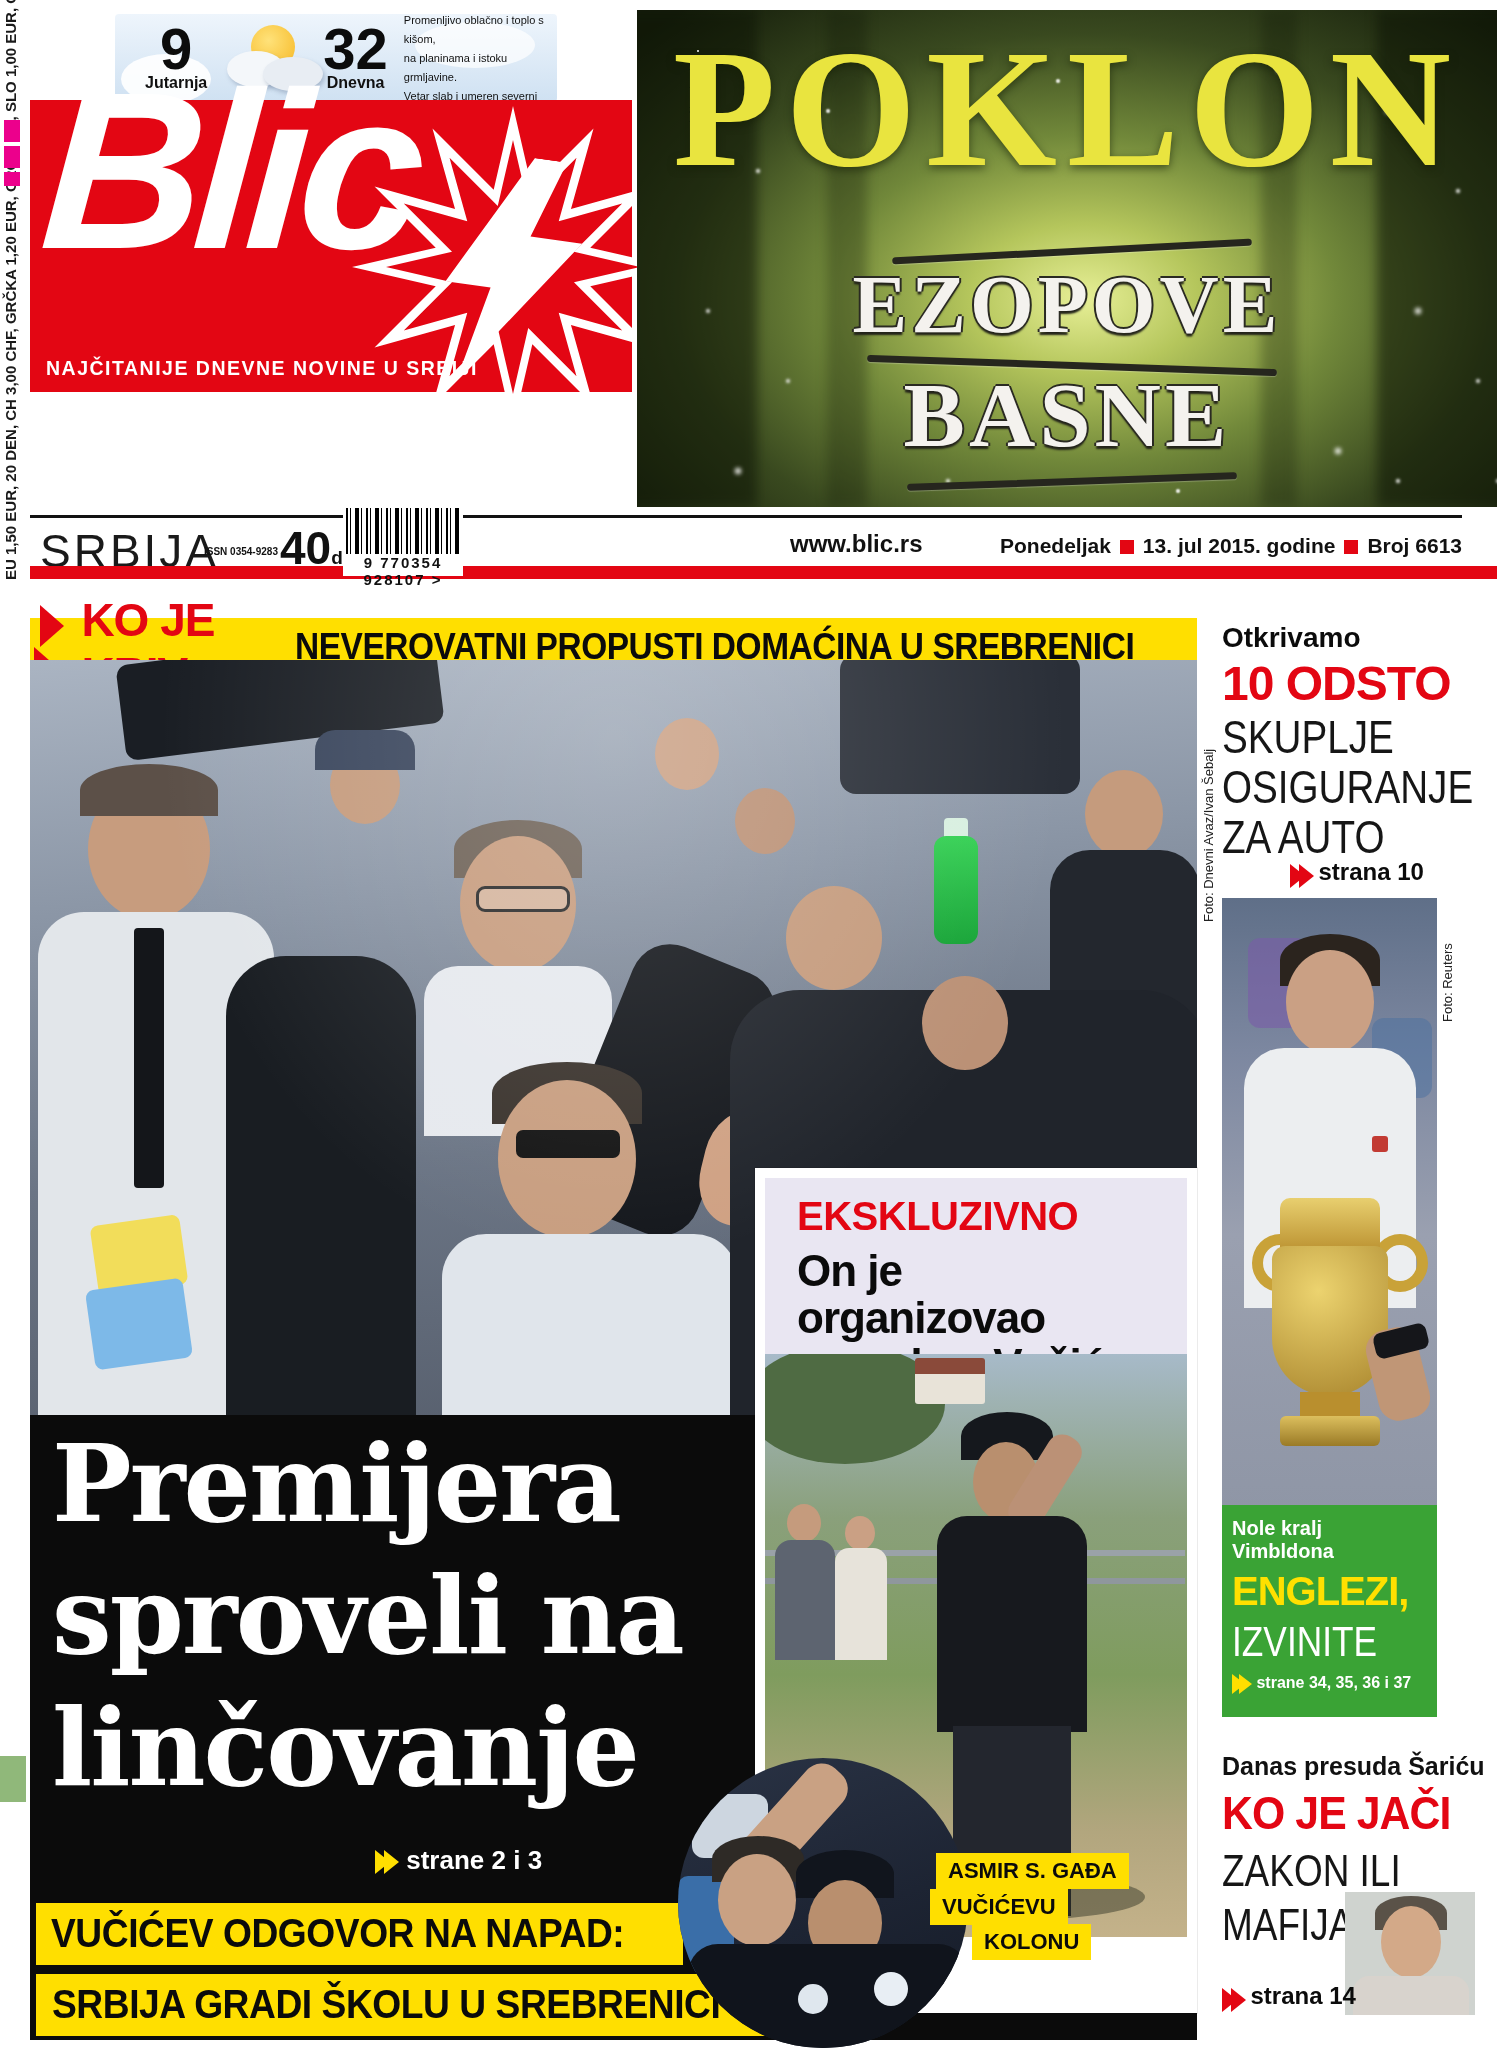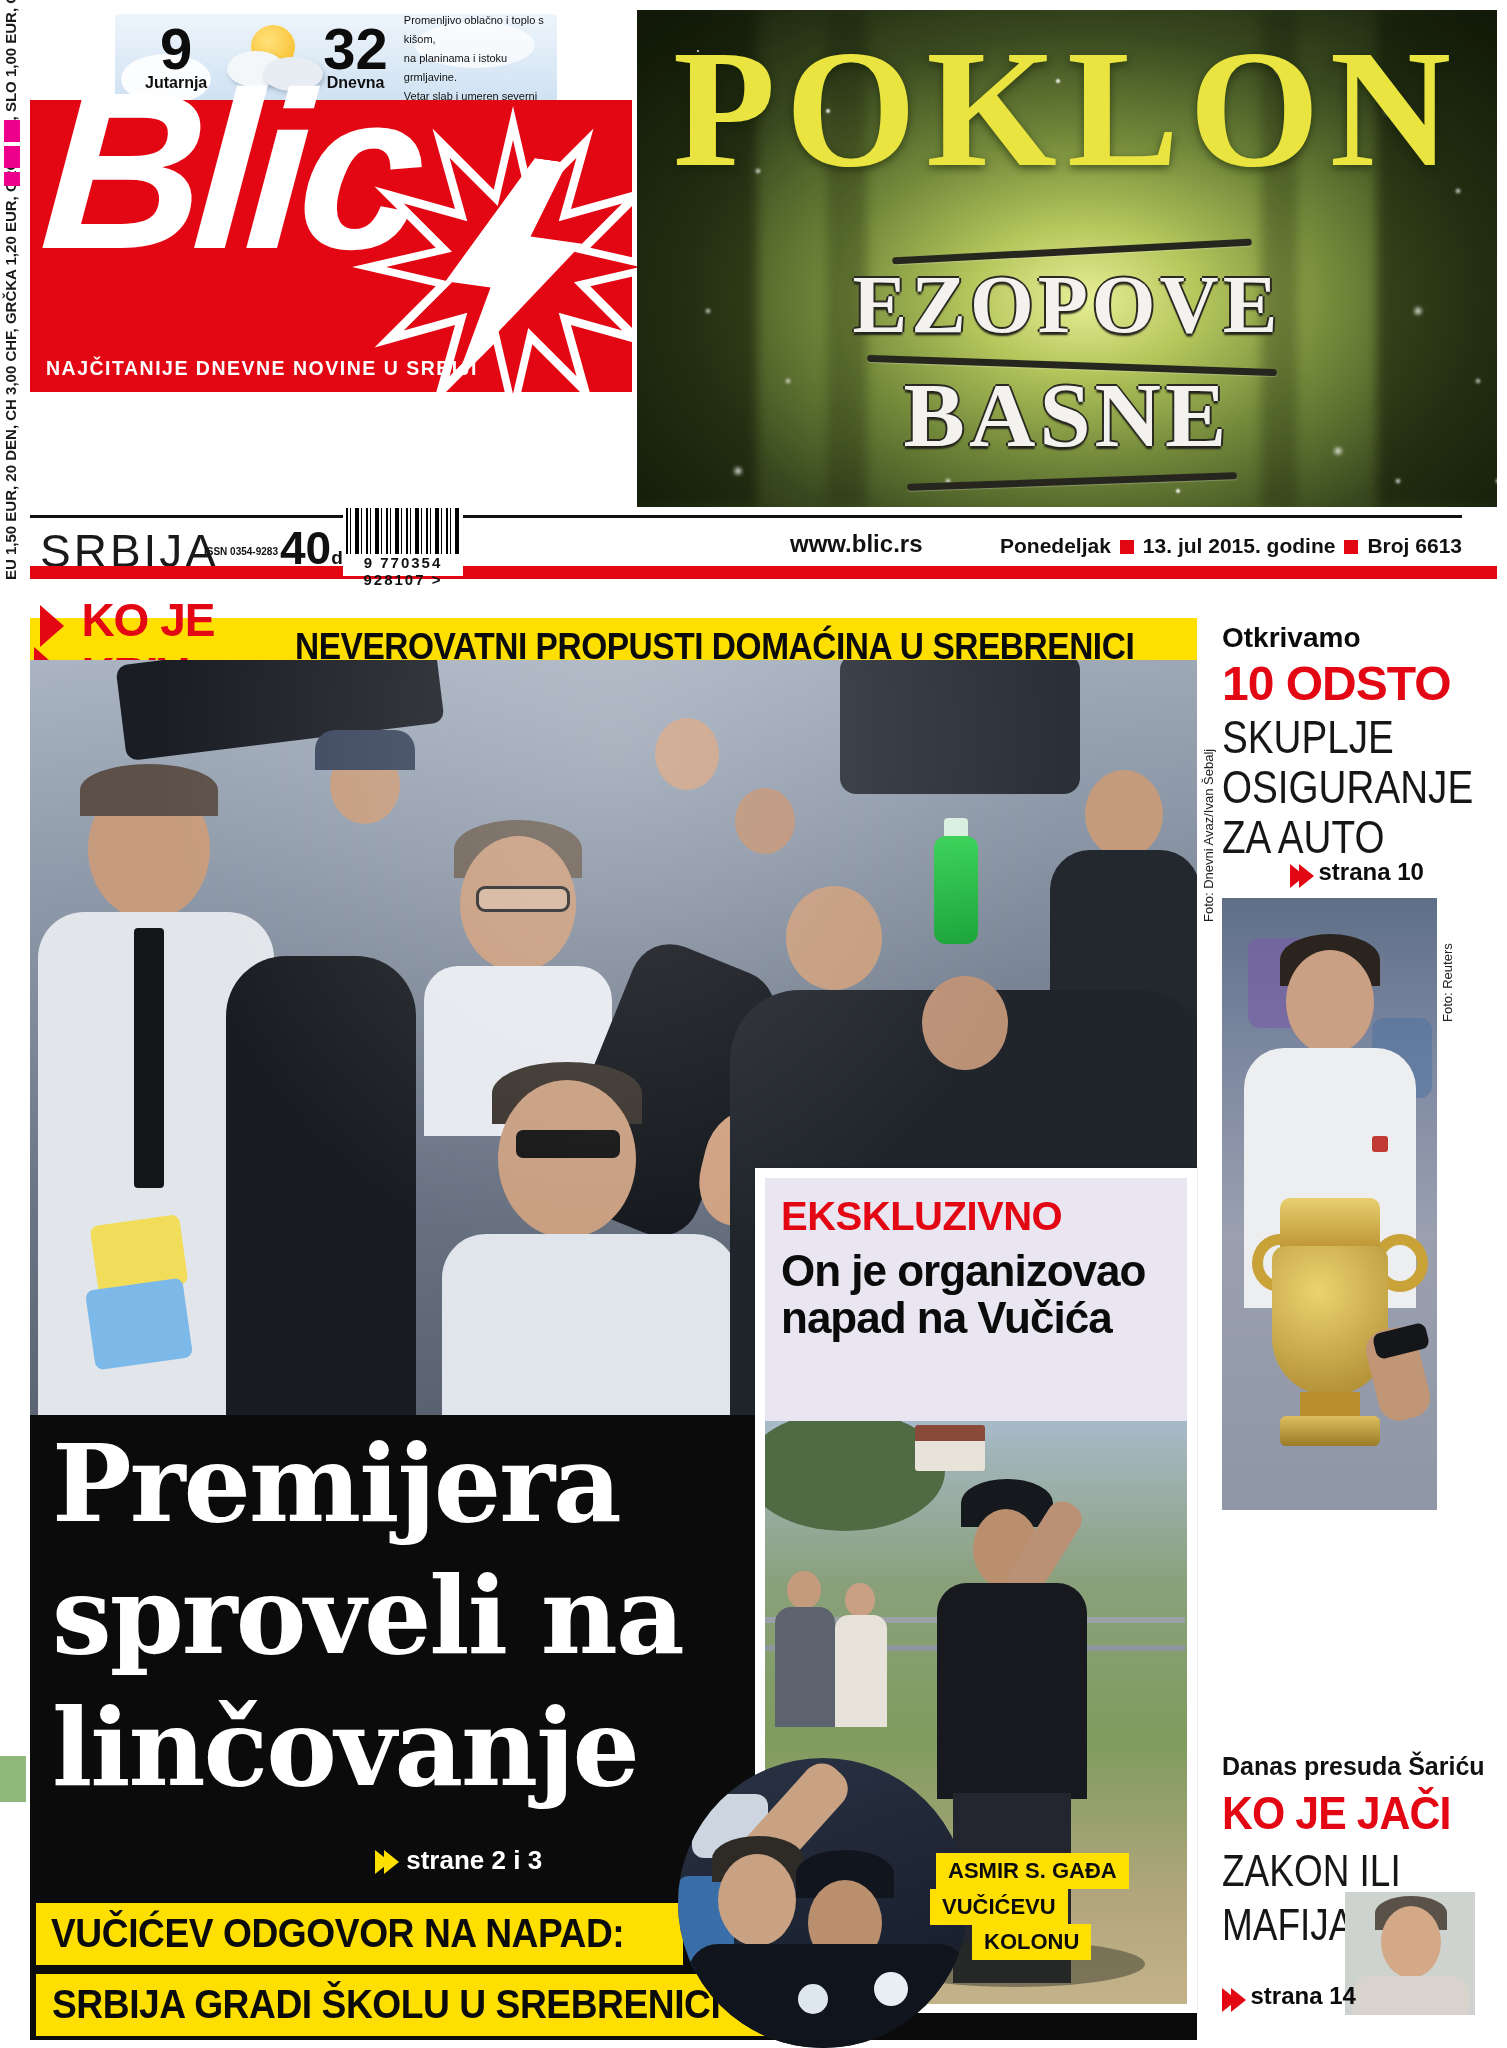--- a/index.html
+++ b/index.html
@@ -67,21 +67,21 @@
   .rc-line{font-weight:400;font-size:46px;line-height:50px;color:#161616;}
   .pagelink{font-weight:900;font-size:24px;color:#0b0b0b;}
   
   .ph{position:absolute;}
   #main-photo{left:30px;top:660px;width:1167px;height:757px;overflow:hidden;
      background:linear-gradient(175deg,#aab4c2 0%,#8b96a6 30%,#6b7585 62%,#555d6b 100%);}
   #tennis-photo{left:1222px;top:898px;width:215px;height:612px;overflow:hidden;
      background:linear-gradient(180deg,#5f6f88 0%,#7c87a0 25%,#9aa0b0 55%,#8f96a6 100%);}
   #asmir-frame{left:755px;top:1168px;width:442px;height:845px;background:#fff;box-sizing:border-box;
      padding:10px;z-index:6;box-shadow:0 0 0 1px rgba(0,0,0,.08);}
-  #exclusive-box{background:#e9e6f2;padding:16px 16px 14px;box-sizing:border-box;height:243px;}
+  #exclusive-box{background:#e9e6f2;padding:16px 32px 14px;box-sizing:border-box;height:176px;}
   #exclusive-box .kick{color:#e30613;font-weight:900;font-size:40px;letter-spacing:-.5px;}
   #exclusive-box .hl{color:#0b0b0b;font-weight:900;font-size:44px;line-height:47px;letter-spacing:-1px;}
   #asmir-photo{position:relative;width:100%;height:583px;overflow:hidden;
      background:linear-gradient(180deg,#a7bac9 0%,#8aa07b 28%,#7f9c5e 55%,#b2a67e 82%,#c4b28a 100%);}
   .chip{position:absolute;background:#ffdf00;color:#0b0b0b;font-weight:900;font-size:22px;
      padding:5px 12px;z-index:9;white-space:nowrap;}
   #circle-inset{left:678px;top:1758px;width:290px;height:290px;border-radius:50%;overflow:hidden;z-index:8;
      background:linear-gradient(160deg,#2a3345 0%,#1d2433 55%,#141a26 100%);}
   
   #story-box{left:30px;top:1415px;width:1167px;height:625px;background:#0b0b0b;z-index:4;}
@@ -241,20 +241,29 @@
     <div class="ph" style="left:30px;top:336px;width:34px;height:36px;border:11px solid #c9a238;border-radius:50%;background:transparent;"></div>
     <div class="ph" style="left:150px;top:336px;width:34px;height:36px;border:11px solid #c9a238;border-radius:50%;background:transparent;"></div>
     <div class="ph" style="left:58px;top:300px;width:100px;height:56px;background:linear-gradient(#e8cf6f,#b98f2e);border-radius:10px 10px 0 0;"></div>
     <div class="ph" style="left:50px;top:348px;width:116px;height:150px;background:radial-gradient(circle at 40% 30%,#ecd36f,#a8842c);border-radius:14px 14px 60px 60px;"></div>
     <div class="ph" style="left:78px;top:494px;width:60px;height:26px;background:#b98f2e;"></div>
     <div class="ph" style="left:58px;top:518px;width:100px;height:30px;background:linear-gradient(#dcbf5e,#9a7a26);border-radius:6px;"></div>
     <div class="ph" style="left:150px;top:430px;width:52px;height:92px;background:#c09676;border-radius:20px;transform:rotate(-14deg);"></div>
     <div class="ph" style="left:152px;top:430px;width:54px;height:26px;background:#15161a;border-radius:8px;transform:rotate(-14deg);"></div>
   </div>
 
+  <div class="abs" id="tennis-box">
+    <div class="kick">Nole kralj Vimbldona</div>
+    <div class="l1">ENGLEZI,</div>
+    <div class="l2"><span class="cond">IZVINITE</span></div>
+    <div class="pg">
+      <span class="chevs"><i class="chev sml yel"></i><i class="chev sml yel"></i></span>
+      <span>strane 34, 35, 36 i 37</span>
+    </div>
+  </div>
 
   <div class="abs" style="left:1222px;top:1752px;font-weight:900;font-size:25px;">Danas presuda Šariću</div>
   <div class="abs rc-red" style="left:1222px;top:1786px;font-size:46px;"><span class="cond2">KO JE JAČI</span></div>
   <div class="abs rc-line" style="left:1222px;top:1846px;font-size:44px;"><span class="cond">ZAKON ILI</span></div>
   <div class="abs rc-line" style="left:1222px;top:1900px;font-size:44px;"><span class="cond">MAFIJA</span></div>
   <div class="abs" style="left:1345px;top:1892px;width:130px;height:123px;overflow:hidden;background:#cfd3cf;">
     <div class="ph" style="left:30px;top:4px;width:72px;height:34px;background:#5a5248;border-radius:50% 50% 0 0;"></div>
     <div class="ph headshape" style="left:36px;top:14px;width:60px;height:72px;background:#d3a988;"></div>
     <div class="ph" style="left:8px;top:84px;width:116px;height:40px;background:#d8d3cd;border-radius:16px 16px 0 0;"></div>
   </div>

